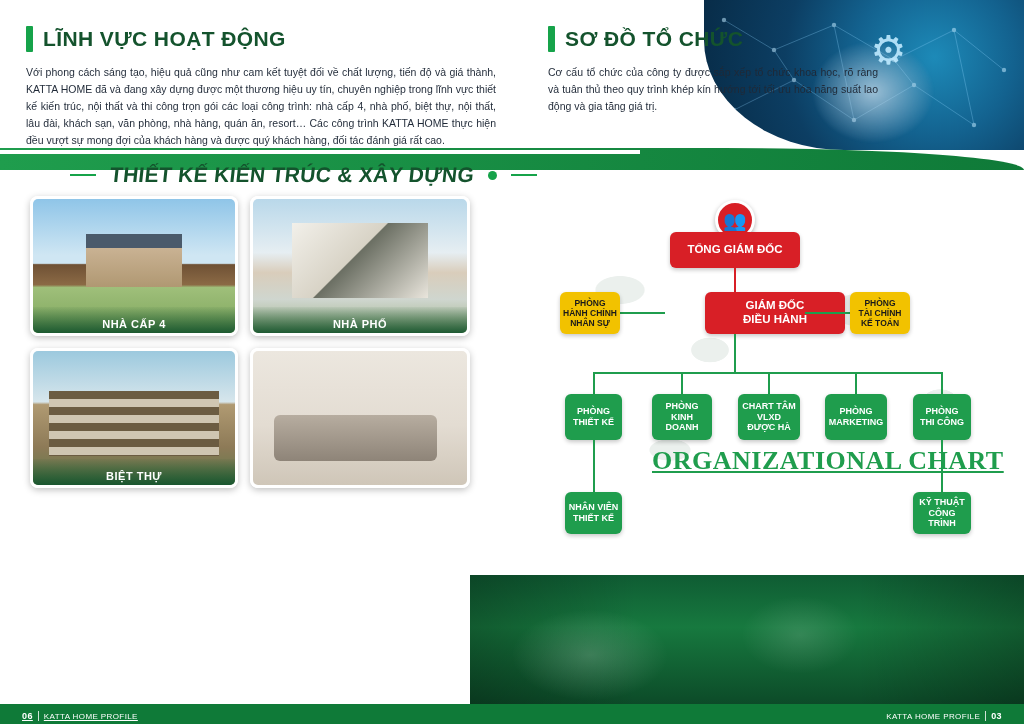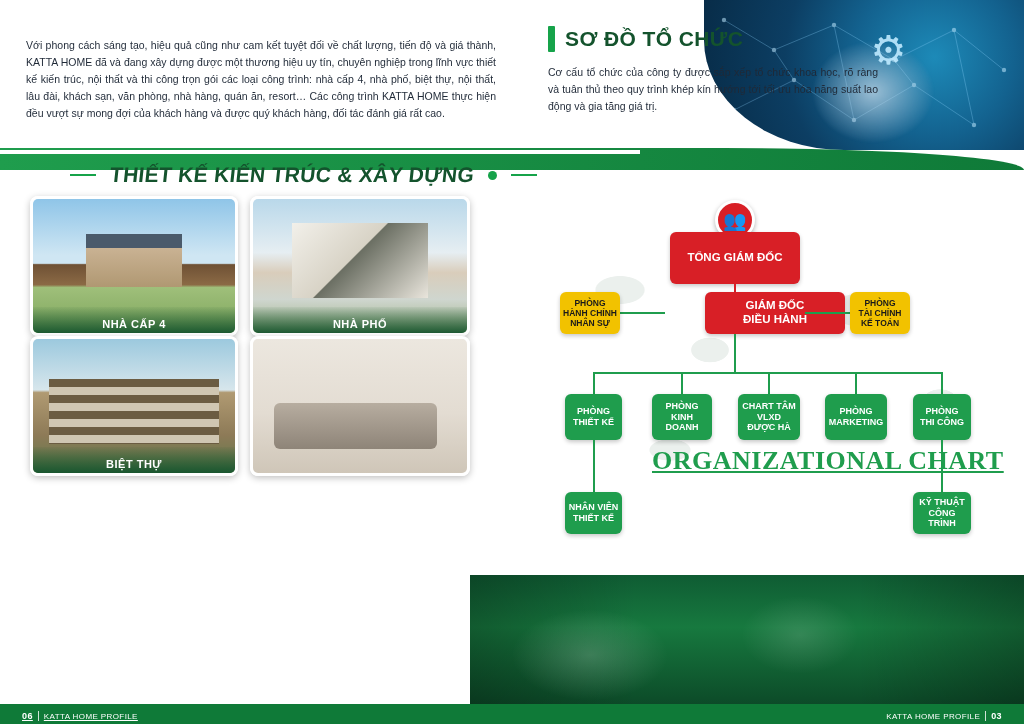--- a/index.html
+++ b/index.html
@@ -73,21 +73,21 @@
     text-transform:uppercase; letter-spacing:.3px;
     transform:skewX(-6deg);
   }
   .dot {
     width:9px; height:9px; border-radius:50%; background:#16a34a;
   }
   .dash { width:26px; height:2px; background:#16a34a; }
 
   
   .photos { position:absolute; left:30px; top:196px; width:445px; }
-  .prow { display:flex; gap:12px; }
+  .prow { display:flex; gap:12px; margin-bottom:12px; }
   .card {
     position:relative; border-radius:8px; overflow:hidden;
     box-shadow:0 2px 7px rgba(0,0,0,.25);
     border:3px solid #fff;
   }
   .card .ph { width:100%; height:100%; }
   .cap {
     position:absolute; left:0; right:0; bottom:0; height:26px;
     background:linear-gradient(180deg, rgba(20,83,45,.05), rgba(20,83,45,.92));
     color:#fff; font-size:11px; font-weight:bold; letter-spacing:.5px;
@@ -214,20 +214,24 @@
         <circle cx="150" cy="120" r="2.2"></circle>
           <circle cx="210" cy="85" r="2.2"></circle>
         <circle cx="270" cy="125" r="2.2"></circle>
       </g>
     </svg>
     <div class="hand"></div>
     <div class="glyph">⚙</div>
   </div>
 
   <div class="col col-left">
+    <div class="section-title">
+      <span class="bar"></span>
+      <h2>LĨNH VỰC HOẠT ĐỘNG</h2>
+    </div>
     <p class="body-text">Với phong cách sáng tạo, hiệu quả cũng như cam kết tuyệt đối về chất lượng, tiến độ và giá thành, KATTA HOME đã và đang xây dựng được một thương hiệu uy tín, chuyên nghiệp trong lĩnh vực thiết kế kiến trúc, nội thất và thi công trọn gói các loại công trình: nhà cấp 4, nhà phố, biệt thự, nội thất, lâu đài, khách sạn, văn phòng, nhà hàng, quán ăn, resort… Các công trình KATTA HOME thực hiện đều vượt sự mong đợi của khách hàng và được quý khách hàng, đối tác đánh giá rất cao.</p>
   </div>
 
   <div class="col col-right">
     <div class="section-title">
       <span class="bar"></span>
       <h2>SƠ ĐỒ TỔ CHỨC</h2>
     </div>
     <p class="body-text">Cơ cấu tổ chức của công ty được sắp xếp tổ chức khoa học, rõ ràng và tuân thủ theo quy trình khép kín hướng tới tối ưu hóa năng suất lao động và gia tăng giá trị.</p>
   </div>
@@ -266,21 +270,21 @@
     </div>
 
   </div>
 
   <div class="org">
     <div class="map-bg"></div>
     <div class="org-wm">ORGANIZATIONAL CHART</div>
 
     <div class="icon-circle" style="left:155px; top:0px;">👥</div>
 
-    <div class="node n-red" style="left:110px; top:32px; width:130px; height:52px;">TỔNG GIÁM ĐỐC</div>
+    <div class="node n-red" style="left:110px; top:32px; width:130px; height:36px;">TỔNG GIÁM ĐỐC</div>
 
     <div class="ln-red" style="left:174px; top:68px; width:2px; height:24px;"></div>
 
     <div class="node n-red" style="left:105px; top:92px; width:140px; height:42px; white-space:pre-line;margin-left:40px;">GIÁM ĐỐC
 ĐIỀU HÀNH</div>
 
     <div class="ln" style="left:55px; top:112px; width:50px; height:2px;"></div>
     <div class="ln" style="left:245px; top:112px; width:50px; height:2px;"></div>
 
     <div class="node n-yellow" style="left:0px; top:92px; width:60px; height:42px; white-space:pre-line;">PHÒNG

